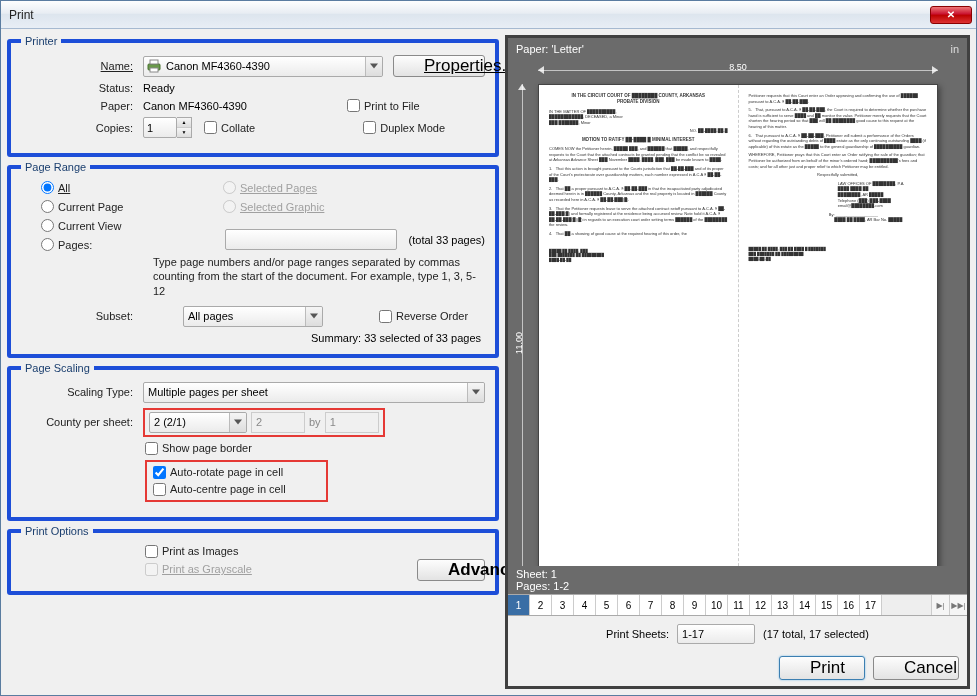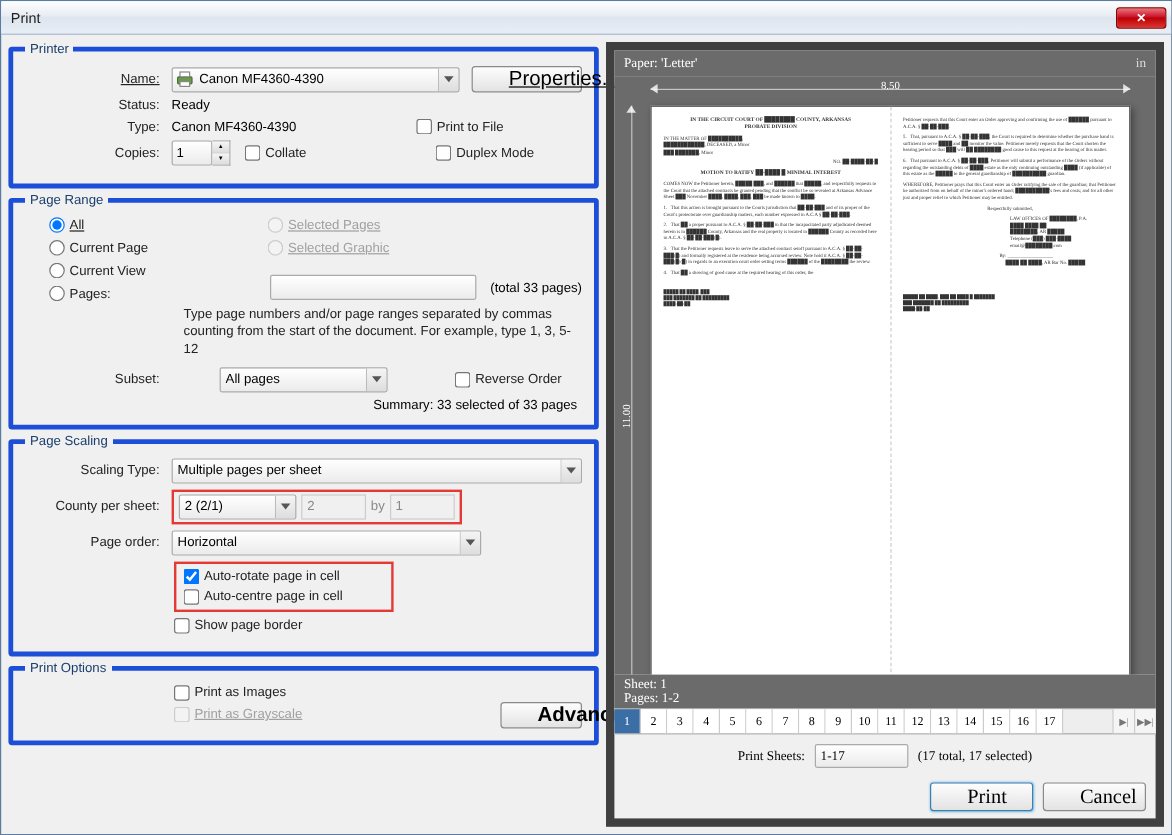--- a/index.html
+++ b/index.html
@@ -122,21 +122,21 @@
             </span>
             <span class="select-arrow"></span>
           </div>
           <button class="btn" style="width:92px; margin-left:6px;"><span class="underline-hint">Properties...</span></button>
         </div>
         <div class="row">
           <span class="label">Status:</span>
           <span>Ready</span>
         </div>
         <div class="row" style="align-items:center;">
-          <span class="label">Type:</span>
+          <span class="label">Paper:</span>
           <span style="width:200px;">Canon MF4360-4390</span>
           <label class="chk">
               <input type="checkbox" style="">
               <span>Print to File</span>
             </label>
         </div>
         <div class="row">
           <span class="label">Copies:</span>
           <div class="spinner">
             <input type="text" value="1" style="">
@@ -222,44 +222,37 @@
           <span class="highlight-box">
             <span class="select-wrap" style="width:98px;">
               <select><option>2 (2/1)</option></select>
               <span class="select-arrow"></span>
             </span>
             <span class="num-disabled">2</span>
             <span style="color:#888;">by</span>
             <span class="num-disabled">1</span>
           </span>
         </div>
-        <div class="row">
-          <span class="label">Page order:</span>
-          <div class="select-wrap" style="width:258px;">
-            <select><option>Horizontal</option></select>
-            <span class="select-arrow"></span>
-          </div>
+        <div class="row" style="margin-left:124px; margin-top:2px;">
+          <label class="chk">
+              <input type="checkbox" style="">
+              <span>Show page border</span>
+            </label>
         </div>
         <div class="row" style="margin-left:124px;">
           <div class="highlight-box" style="flex-direction:column; align-items:flex-start; display:inline-flex; gap:4px; padding:4px 40px 4px 6px;">
             <label class="chk">
                 <input type="checkbox" checked="" style="">
                 <span>Auto-rotate page in cell</span>
               </label>
             <label class="chk">
                 <input type="checkbox" style="">
                 <span>Auto-centre page in cell</span>
               </label>
           </div>
-        </div>
-        <div class="row" style="margin-left:124px; margin-top:2px;">
-          <label class="chk">
-              <input type="checkbox" style="">
-              <span>Show page border</span>
-            </label>
         </div>
       </fieldset>
 
       <fieldset>
         <legend>Print Options</legend>
         <div style="display:flex;">
           <div style="margin-left:124px;">
             <div class="row">
                 <label class="chk">
                   <input type="checkbox" style="">
@@ -273,21 +266,21 @@
                 </label>
               </div>
           </div>
           <div style="margin-left:auto; align-self:flex-end;">
             <button class="btn" style="width:68px;font-weight:bold;"><span>Advanced...</span></button>
           </div>
         </div>
       </fieldset>
     </div>
 
-    <div class="right-col" style="border:7px solid #404040;font-family:Liberation Serif, serif;">
+    <div class="right-col" style="border:3px solid #404040;">
       <div class="paper-header">
         <span>Paper: 'Letter'</span>
         <span class="unit">in</span>
       </div>
       <div class="preview-area">
         <div class="ruler-top" style="width:400px;">
           <div class="line"></div>
             <div class="arrow-l"></div>
             <div class="arrow-r"></div>
           <div class="dim">8.50</div>

